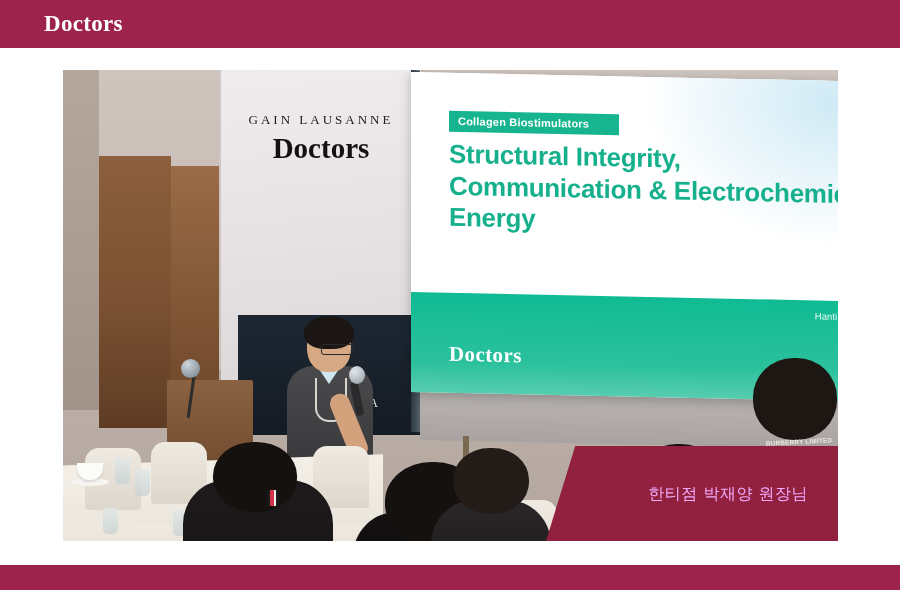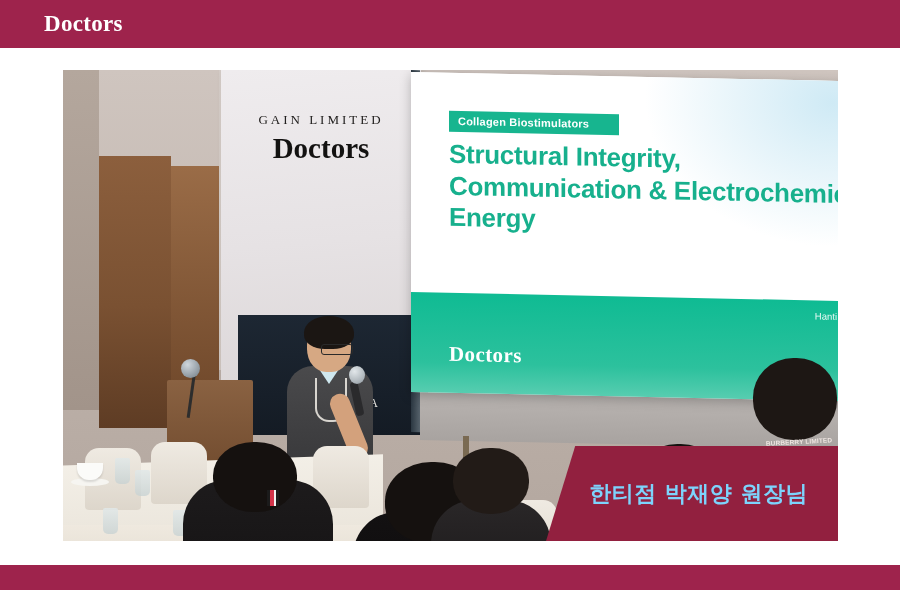--- a/index.html
+++ b/index.html
@@ -435,45 +435,44 @@
     right: 0; bottom: 0;
     width: 292px; height: 95px;
     background: #92203f;
     clip-path: polygon(10% 0, 100% 0, 100% 100%, 0 100%);
   }
   .nameplate-text {
     position: absolute;
     right: 30px;
     top: 50%;
     transform: translateY(-50%);
-    color: #7dd3fc;
-    font-size: 22px;
+    color: #f0abfc;
+    font-size: 16px;
     letter-spacing: .5px;
     white-space: nowrap;
     font-family: "DejaVu Sans", sans-serif;
-    font-weight: bold;
   }
 </style>
 </head>
 <body>
 
 <div class="top-bar">
   <div class="top-bar-title">Doctors</div>
 </div>
 
 <div class="photo">
 
   <div class="room-wall"></div>
   <div class="wall-panel-left"></div>
   <div class="wall-wood"></div>
   <div class="wall-wood2"></div>
   <div class="wall-grey-mid"></div>
 
   <div class="banner-stand">
-    <div class="banner-gain">GAIN LIMITED</div>
+    <div class="banner-gain">GAIN LAUSANNE</div>
     <div class="banner-doctors">Doctors</div>
   </div>
 
   <div class="podium-cloth"></div>
   <div class="galderma">GALDERMA</div>
   <div class="galderma-sub">LAUSANNE</div>
   <div class="lectern"></div>
   <div class="mic-stand"></div>
   <div class="mic-head"></div>
 

